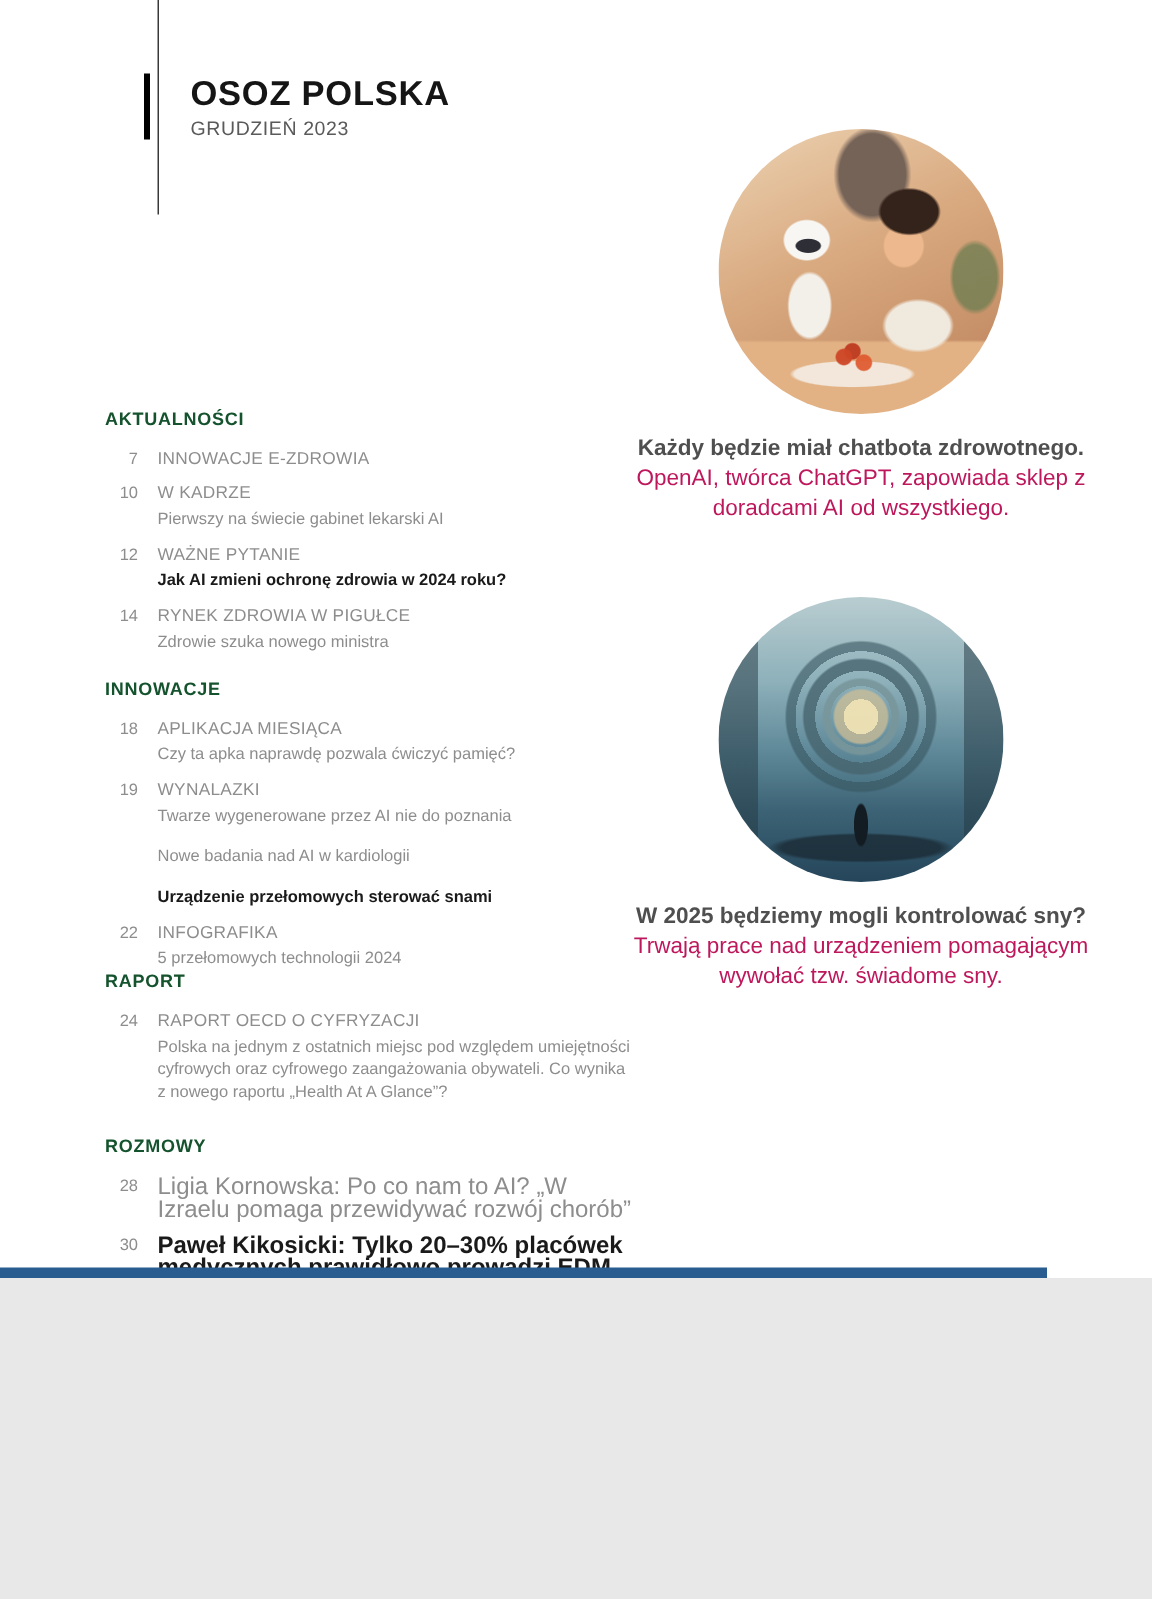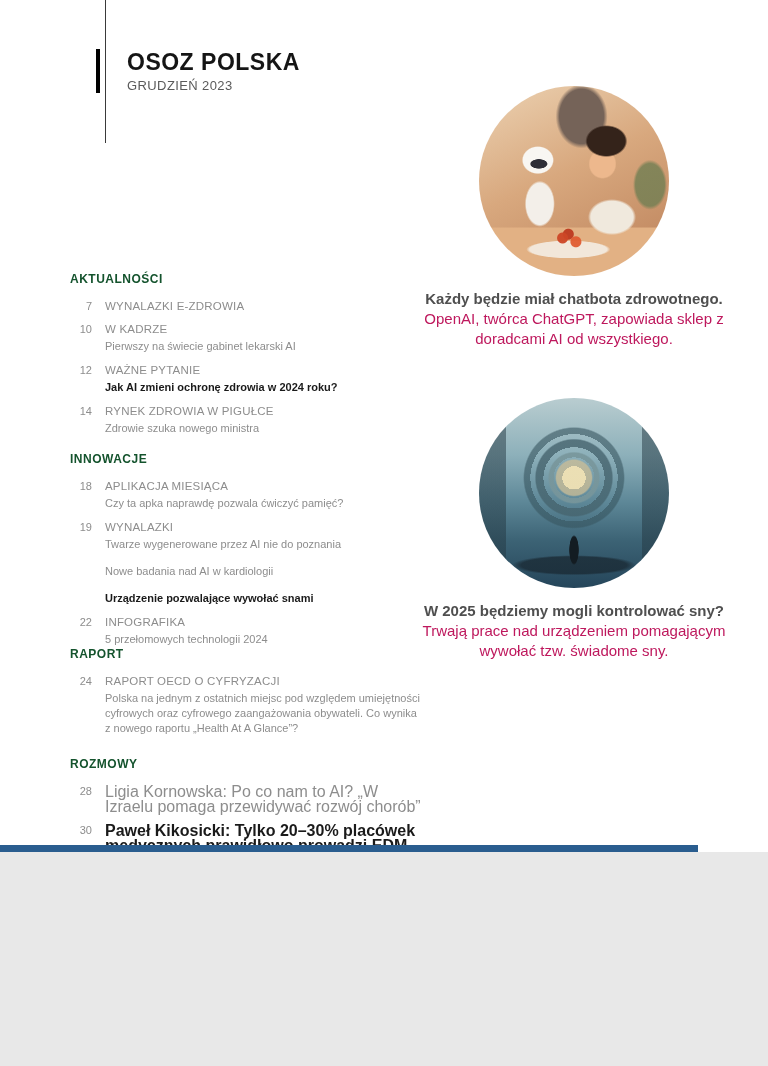--- a/index.html
+++ b/index.html
@@ -107,21 +107,21 @@
   <header class="masthead">
     <div class="m-title">OSOZ POLSKA</div>
     <div class="m-sub">GRUDZIEŃ 2023</div>
   </header>
 
   <section class="toc-section sec-0">
     <h2 class="toc-heading">AKTUALNOŚCI</h2>
     <div class="toc-row">
       <div class="toc-num">7</div>
       <div class="toc-entry">
-          <div class="e-title">WYNALAZKI E-ZDROWIA</div>
+          <div class="e-title">INNOWACJE E-ZDROWIA</div>
         </div>
     </div>
     <div class="toc-row">
       <div class="toc-num">10</div>
       <div class="toc-entry">
         <div class="e-title">W KADRZE</div>
         <div class="e-sub">Pierwszy na świecie gabinet lekarski AI</div>
       </div>
     </div>
     <div class="toc-row">
@@ -148,21 +148,21 @@
         <div class="e-title">APLIKACJA MIESIĄCA</div>
         <div class="e-sub">Czy ta apka naprawdę pozwala ćwiczyć pamięć?</div>
       </div>
     </div>
     <div class="toc-row">
       <div class="toc-num">19</div>
       <div class="toc-entry">
         <div class="e-title">WYNALAZKI</div>
         <div class="e-sub">Twarze wygenerowane przez AI nie do poznania</div>
         <div class="e-sub gap">Nowe badania nad AI w kardiologii</div>
-        <div class="e-sub gap bold">Urządzenie pozwalające wywołać snami</div>
+        <div class="e-sub gap bold">Urządzenie przełomowych sterować snami</div>
       </div>
     </div>
     <div class="toc-row">
       <div class="toc-num">22</div>
       <div class="toc-entry">
         <div class="e-title">INFOGRAFIKA</div>
         <div class="e-sub">5 przełomowych technologii 2024</div>
       </div>
     </div>
   </section>

